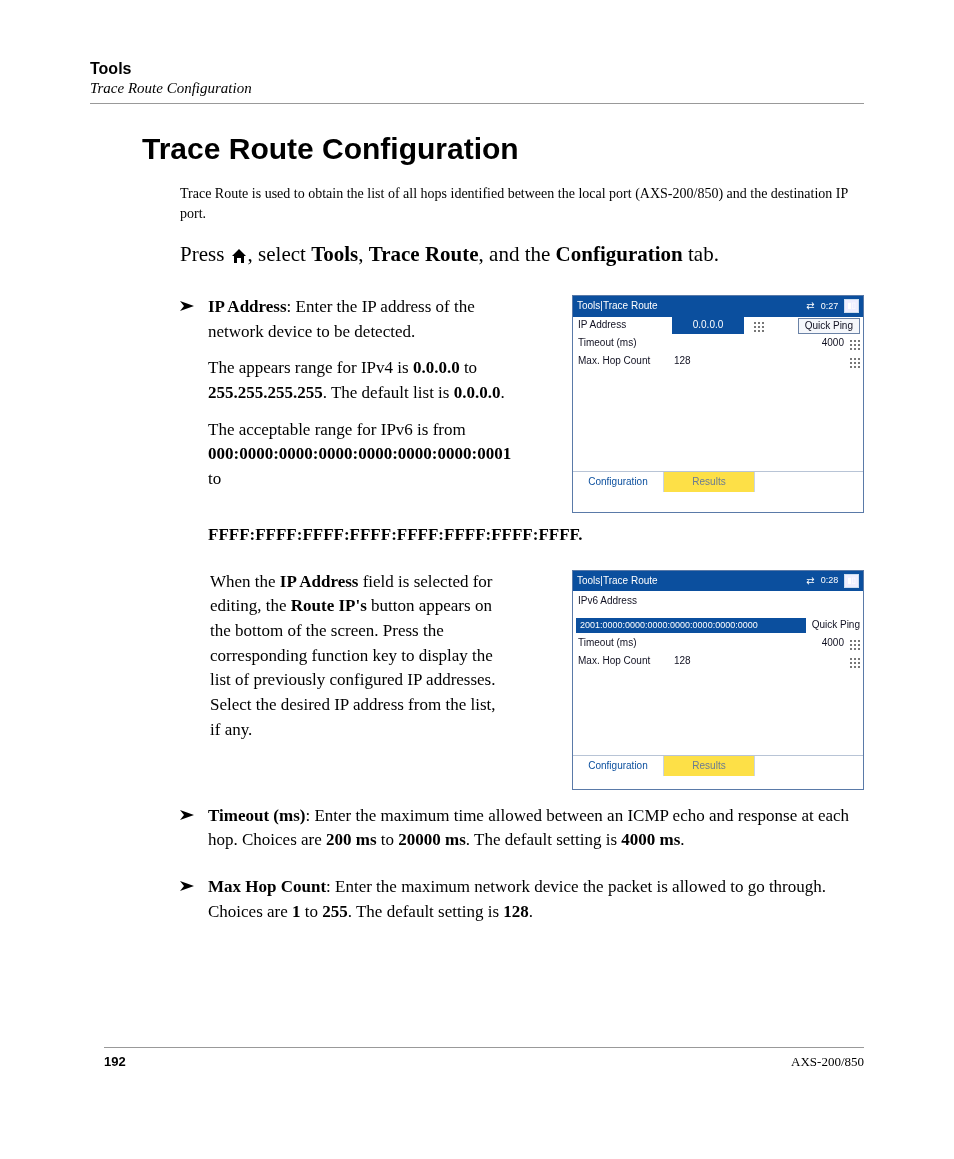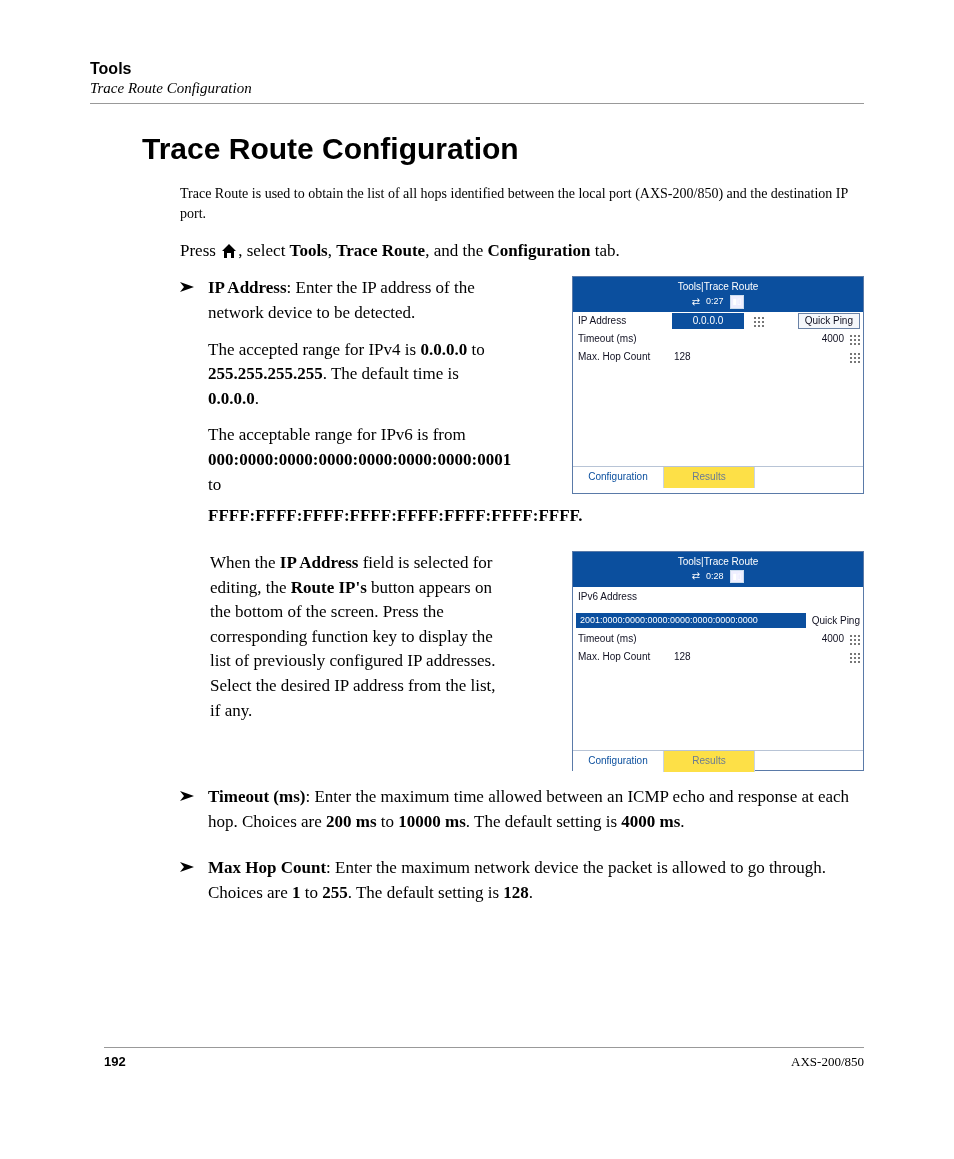--- a/index.html
+++ b/index.html
@@ -37,23 +37,23 @@
     font-weight: 900;
     font-size: 30px;
     margin: 0 0 18px 52px;
   }
   .intro {
     font-size: 14px;
     line-height: 1.45;
     margin: 0 0 14px 90px;
   }
   .press-line {
-    font-size: 17px;
+    font-size: 21px;
     line-height: 1.45;
-    margin: 0 0 10px 90px;
+    margin: 0 0 23px 90px;
   }
   .home-icon {
     display: inline-block;
     vertical-align: -3px;
   }
   .bullets {
     margin: 0 0 0 90px;
   }
   .bullet-row {
     display: flex;
@@ -96,21 +96,20 @@
   }
   .shot.tall { height: 216px; }
   .shot-title {
     background: #0b4f9e;
     color: #fff;
     padding: 3px 4px;
     display: flex;
     align-items: center;
     justify-content: space-between;
     font-size: 10px;
-    flex-direction: column;
   }
   .shot-title-left { white-space: nowrap; }
   .shot-title-right { display:flex; align-items:center; gap:6px; }
   .shot-title-right .clock { font-size:9px; }
   .shot-body {
     padding: 0;
   }
   .shot-row {
     display: flex;
     align-items: center;
@@ -264,21 +263,21 @@
               </div>
             </div>
           </div>
         </div>
 
         <div class="bullet-text-col">
         <p>
           <b>IP Address</b><span>: Enter the IP address of the network device to be detected.</span>
         </p>
         <p>
-          <span>The accepted range for IPv4 is </span><b>0.0.0.0</b><span> to </span><b>255.255.255.255</b><span>. The default time is </span><b>0.0.0.0</b><span>.</span>
+          <span>The appears range for IPv4 is </span><b>0.0.0.0</b><span> to </span><b>255.255.255.255</b><span>. The default list is </span><b>0.0.0.0</b><span>.</span>
         </p>
         <p>
           <span>The acceptable range for IPv6 is from</span><br>
           <b>000:0000:0000:0000:0000:0000:0000:0001</b><span> to </span>
         </p>
         </div>
         <div class="clear"></div>
         <p style="margin-top:-10px">
           <b>FFFF:FFFF:FFFF:FFFF:FFFF:FFFF:FFFF:FFFF.</b>
         </p>
@@ -335,21 +334,21 @@
 
   <div class="bullets" style="margin-top:4px">
     <div class="bullet-row">
       <span class="arrow">
         <svg width="18" height="14" viewBox="0 0 18 14">
             <path d="M0 2 L14 7 L0 12 L4 7 Z" fill="#000"></path>
           </svg>
       </span>
       <div class="bullet-body">
         <p>
-          <b>Timeout (ms)</b><span>: Enter the maximum time allowed between an ICMP echo and response at each hop. Choices are </span><b>200 ms</b><span> to </span><b>10000 ms</b><span>. The default setting is </span><b>4000 ms</b><span>.</span>
+          <b>Timeout (ms)</b><span>: Enter the maximum time allowed between an ICMP echo and response at each hop. Choices are </span><b>200 ms</b><span> to </span><b>20000 ms</b><span>. The default setting is </span><b>4000 ms</b><span>.</span>
         </p>
       </div>
     </div>
 
     <div class="bullet-row">
       <span class="arrow">
         <svg width="18" height="14" viewBox="0 0 18 14">
             <path d="M0 2 L14 7 L0 12 L4 7 Z" fill="#000"></path>
           </svg>
       </span>

